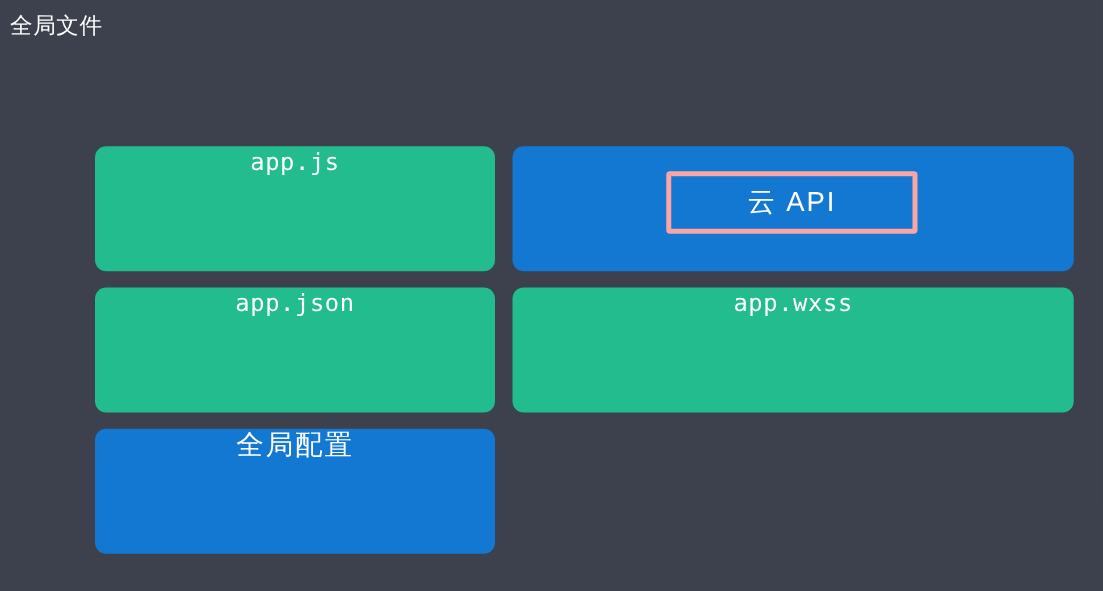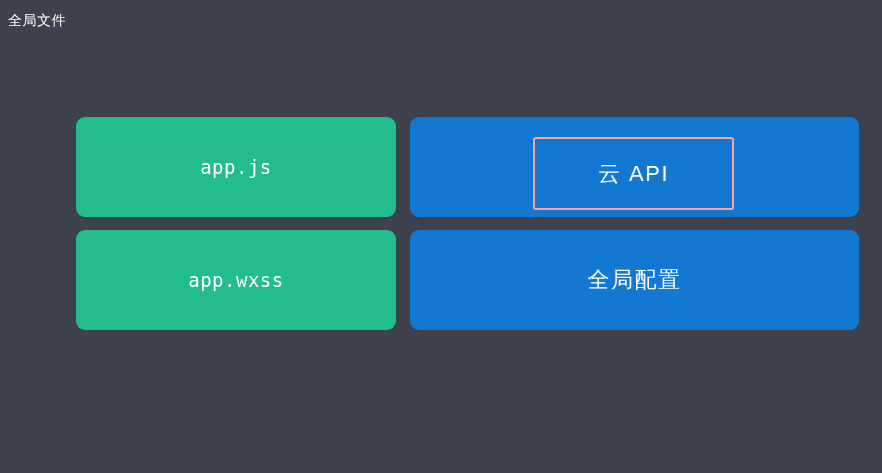--- a/index.html
+++ b/index.html
@@ -19,21 +19,21 @@
     width: 882px;
     height: 473px;
     background: #3d414d;
     box-sizing: border-box;
   }
 
   #slide-title {
     position: absolute;
     left: 8px;
     top: 5px;
-    font-size: 14px;
+    font-size: 18px;
     line-height: 30px;
     color: #ffffff;
     font-family: "Liberation Sans", sans-serif;
     letter-spacing: 0.5px;
     white-space: nowrap;
   }
 
   #card-grid {
     position: absolute;
     left: 76px;
@@ -43,21 +43,20 @@
     display: grid;
     grid-template-columns: 320px 449px;
     grid-template-rows: repeat(3, 100px);
     column-gap: 14px;
     row-gap: 13px;
   }
 
   .card {
     border-radius: 9px;
     display: flex;
-    align-items: center;
     justify-content: center;
     position: relative;
     box-sizing: border-box;
     color: #ffffff;
   }
 
   .card.green {
     background: #22bc8e;
   }
 
@@ -84,22 +83,22 @@
     font-size: 22px;
     letter-spacing: 1.5px;
   }
 
   
   .highlight-box {
     position: absolute;
     left: 123px;
     top: 20px;
     width: 201px;
-    height: 73px;
-    border: 2px solid #fca5a5;
+    height: 50px;
+    border: 4px solid #fca5a5;
     border-radius: 3px;
     box-sizing: border-box;
     display: flex;
     align-items: center;
     justify-content: center;
   }
 
   .highlight-box .card-label {
     font-family: "Liberation Sans", sans-serif;
     font-size: 22px;
@@ -118,20 +117,23 @@
     <div class="card green">
       <span class="card-label">app.js</span>
     </div>
 
     <div class="card blue">
       <div class="highlight-box">
         <span class="card-label">云 API</span>
       </div>
     </div>
 
+    <div class="card green">
+      <span class="card-label">app.json</span>
+    </div>
 
     <div class="card green">
       <span class="card-label">app.wxss</span>
     </div>
 
     <div class="card blue">
       <span class="card-label">全局配置</span>
     </div>
 
 

